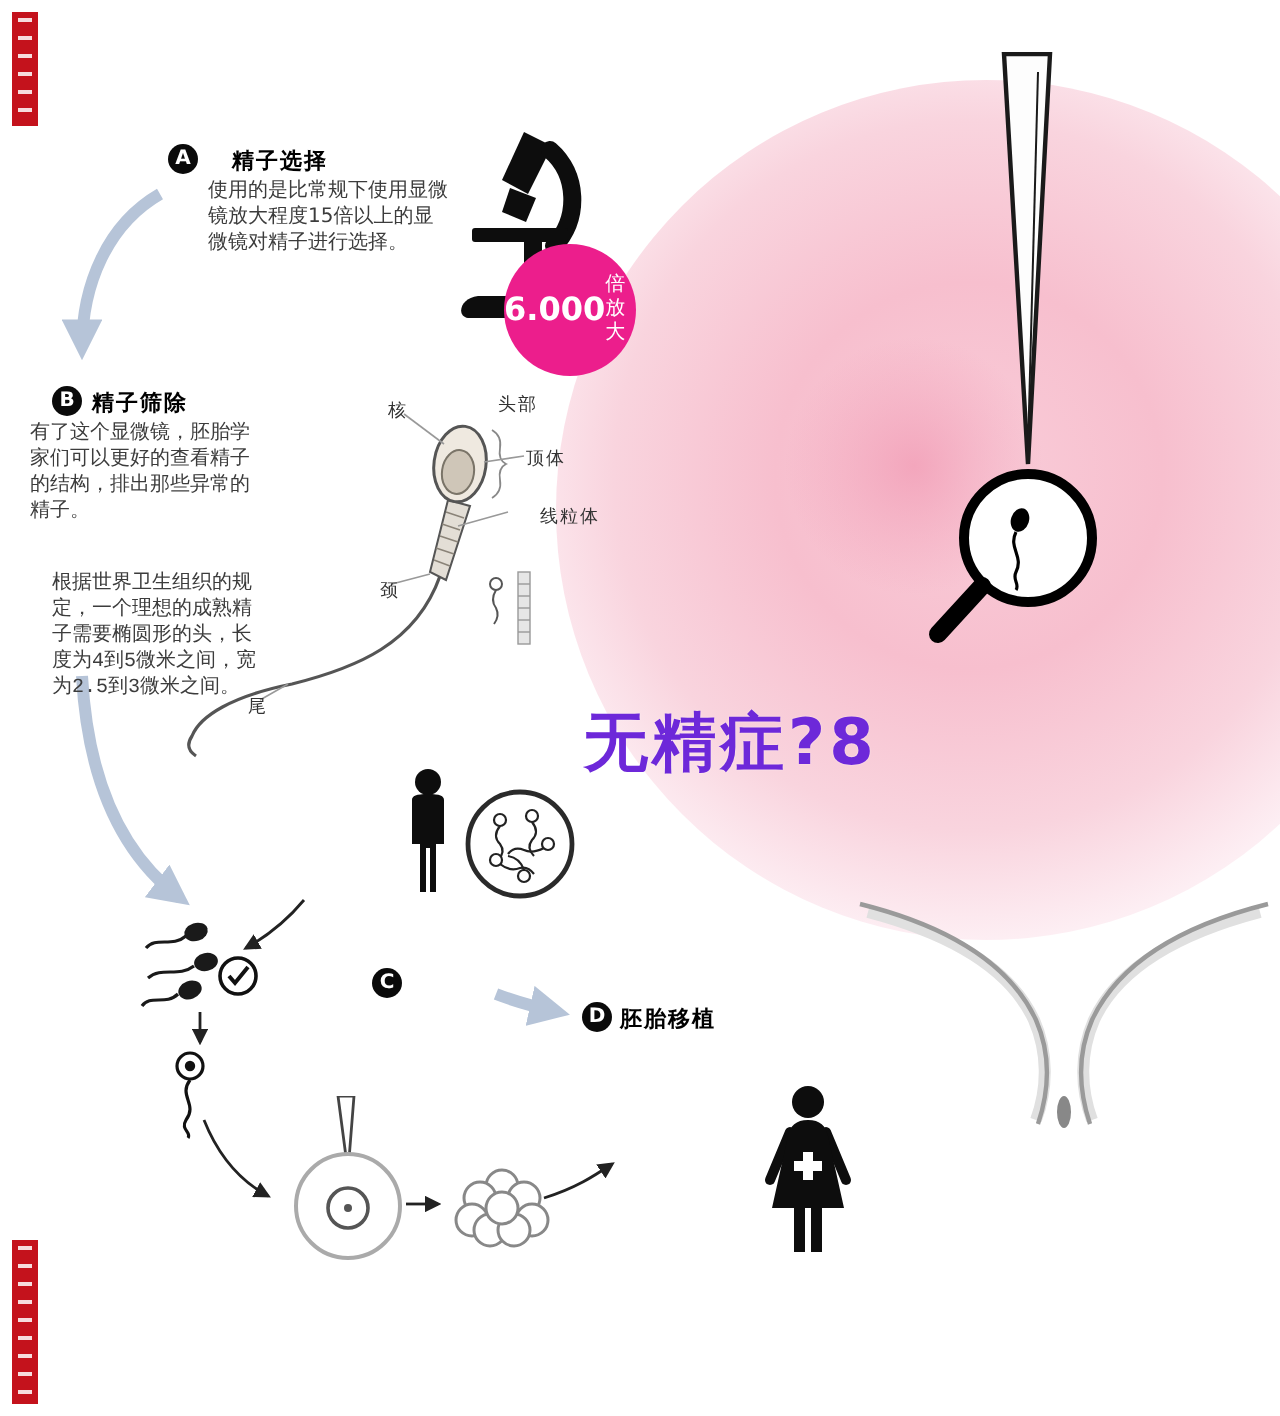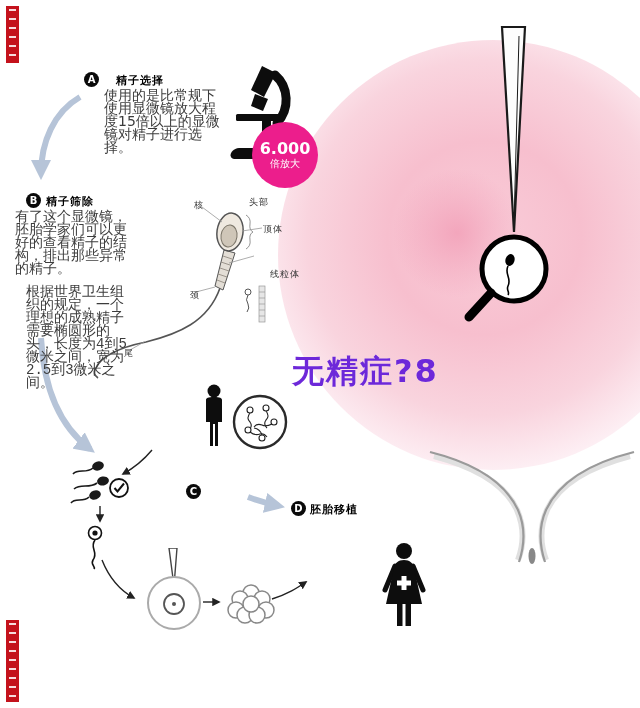--- a/index.html
+++ b/index.html
@@ -7,25 +7,25 @@
     position:relative;width:640px;height:708px;background:#fff;overflow:hidden;
     font-family:"DejaVu Sans","Liberation Sans",sans-serif;color:#222;
   }
   .abs{position:absolute;}
   .letter{
     width:15px;height:15px;border-radius:50%;background:#0a0a0a;color:#fff;
     font-size:10px;font-weight:bold;display:flex;align-items:center;justify-content:center;
     line-height:1;
   }
   .step-title{font-size:11px;font-weight:bold;color:#000;letter-spacing:1px;}
-  .step-body{font-size:14px;line-height:13px;color:#3c3c3c;}
+  .step-body{font-size:10px;line-height:13px;color:#3c3c3c;}
   .diagram-label{font-size:9px;color:#333;letter-spacing:1px;}
   .mag-circle{
     width:66px;height:66px;border-radius:50%;background:#ec1e8c;color:#fff;
-    display:flex;flex-direction:column;align-items:center;justify-content:center;
+    display:flex;flex-direction:row;align-items:center;justify-content:center;
     z-index:6;
   }
   .mag-value{font-size:16px;font-weight:bold;line-height:1.1;}
   .mag-unit{font-size:10px;line-height:1.2;}
   .watermark{
     font-size:32px;font-weight:bold;color:#6d28d9;letter-spacing:2px;z-index:5;
     text-shadow:0 0 1px rgba(255,255,255,.6);
   }
   .red-strip{
     width:13px;background:#c4121c;z-index:7;
@@ -135,21 +135,21 @@
     <line x1="171" y1="118" x2="177" y2="118" stroke="#999" stroke-width=".7"></line>
     <line x1="171" y1="124" x2="177" y2="124" stroke="#999" stroke-width=".7"></line>
 
     <circle cx="160" cy="100" r="3" fill="#fff" stroke="#555" stroke-width="1"></circle>
     <path d="M160 103 q-3 5 0 9 q2 4 -1 8" fill="none" stroke="#555" stroke-width="1"></path>
   </svg>
 
   <div class="abs diagram-label z4" style="left:194px;top:199px;">核</div>
   <div class="abs diagram-label z4" style="left:249px;top:196px;">头部</div>
   <div class="abs diagram-label z4" style="left:263px;top:223px;">顶体</div>
-  <div class="abs diagram-label z4" style="left:254px;top:268px;padding-left:16px;">线粒体</div>
+  <div class="abs diagram-label z4" style="left:254px;top:252px;padding-left:16px;">线粒体</div>
   <div class="abs diagram-label z4" style="left:190px;top:289px;">颈</div>
   <div class="abs diagram-label z4" style="left:124px;top:347px;">尾</div>
 
   <div class="abs watermark" style="left:292px;top:350px;">无精症?8</div>
 
   <svg class="abs z3" style="left:198px;top:384px;" width="32" height="66" viewBox="0 0 32 66">
     <circle cx="16" cy="7" r="6.5" fill="#0d0d0d"></circle>
     <path d="M8 16 C8 14 10 13 16 13 C22 13 24 14 24 16 L24 38 L20 38 L20 62 L17 62 L17 40 L15 40 L15 62 L12 62 L12 38 L8 38 Z" fill="#0d0d0d"></path>
   </svg>
 

